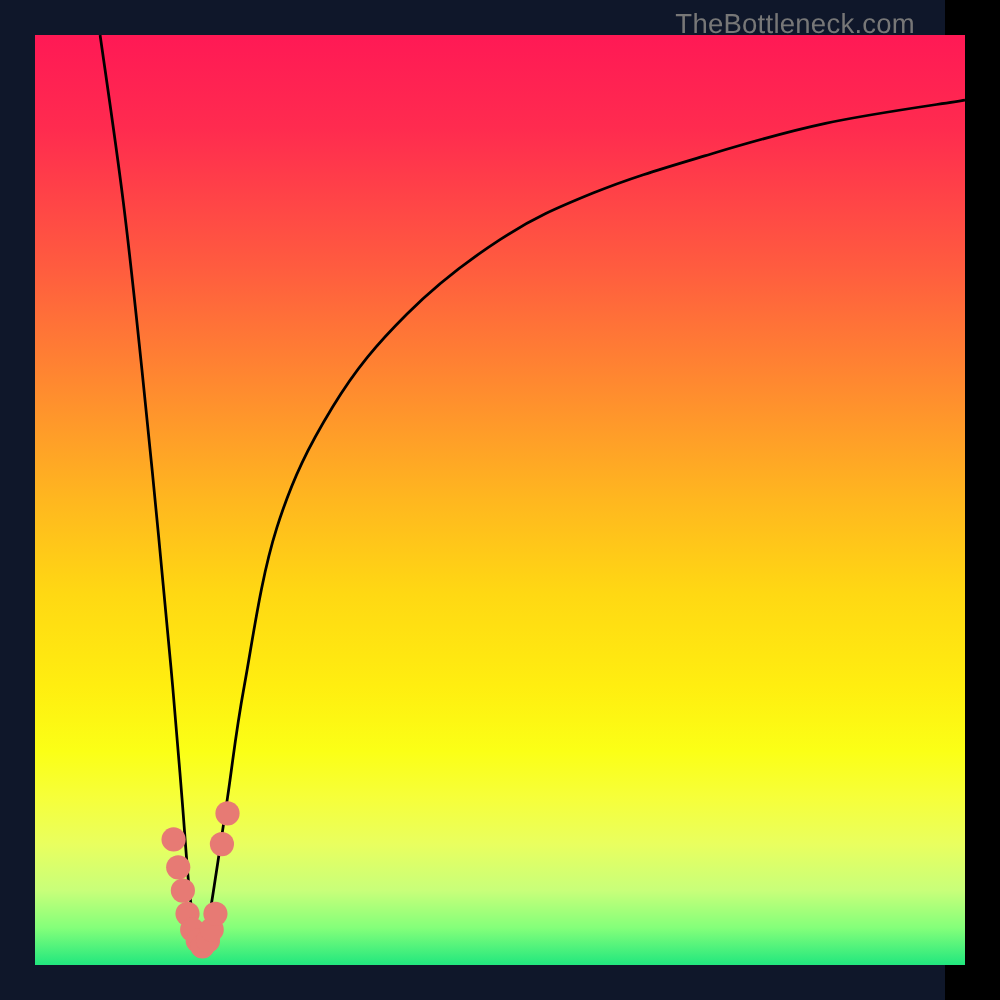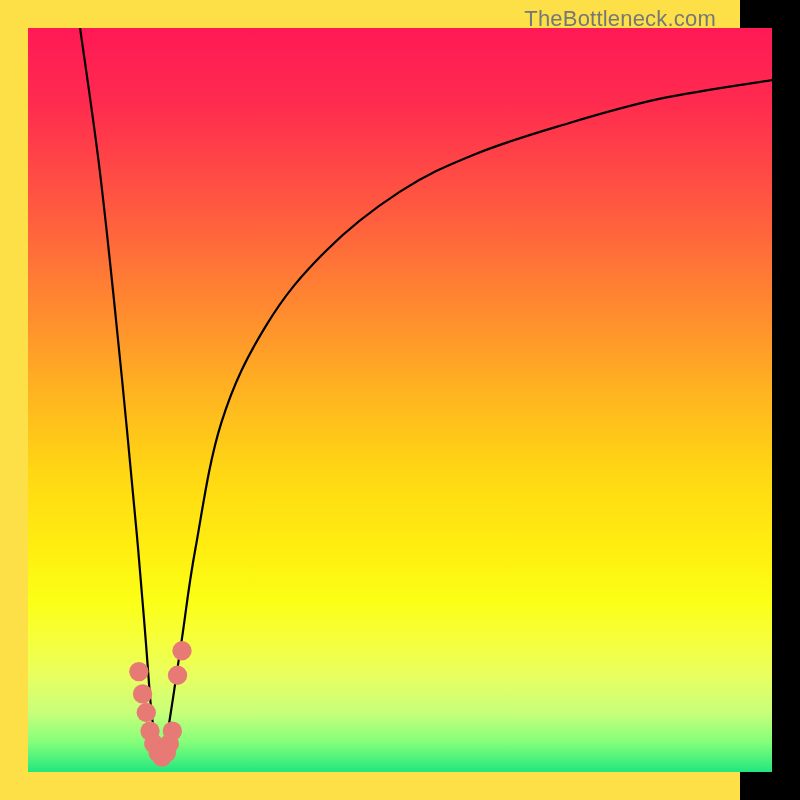--- a/index.html
+++ b/index.html
@@ -10,21 +10,22 @@
     overflow: hidden;
     background: #000;
     font-family: Arial, Helvetica, sans-serif;
   }
   .frame {
     position: absolute;
     top: 0;
     left: 0;
     width: 740px;
     height: 800px;
-    background: #fde047;
+    background: #0f172a;
+    padding-left: 16px;
   }
   .plot-area {
     position: absolute;
     top: 28px;
     left: 28px;
     width: 744px;
     height: 744px;
     background: linear-gradient(
       to bottom,
       #ff1955 0%,

